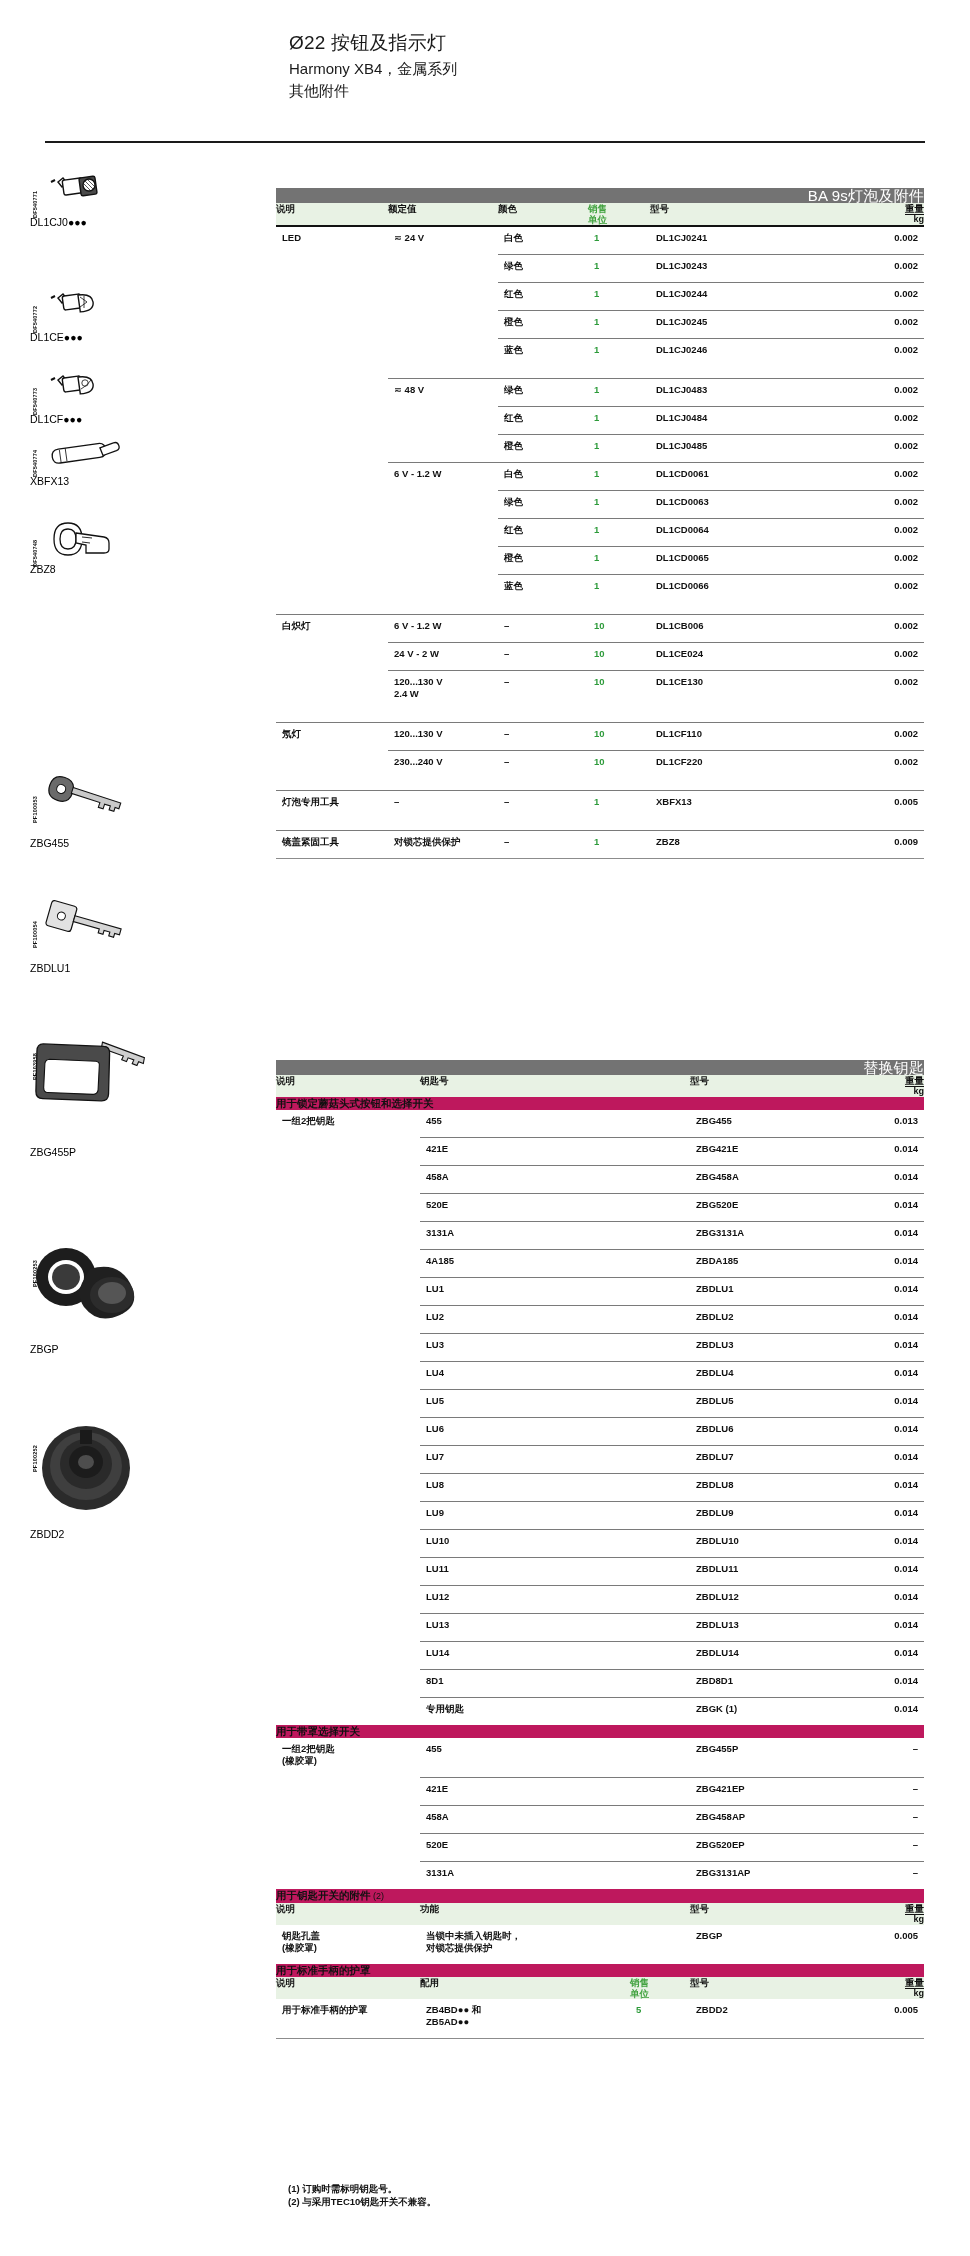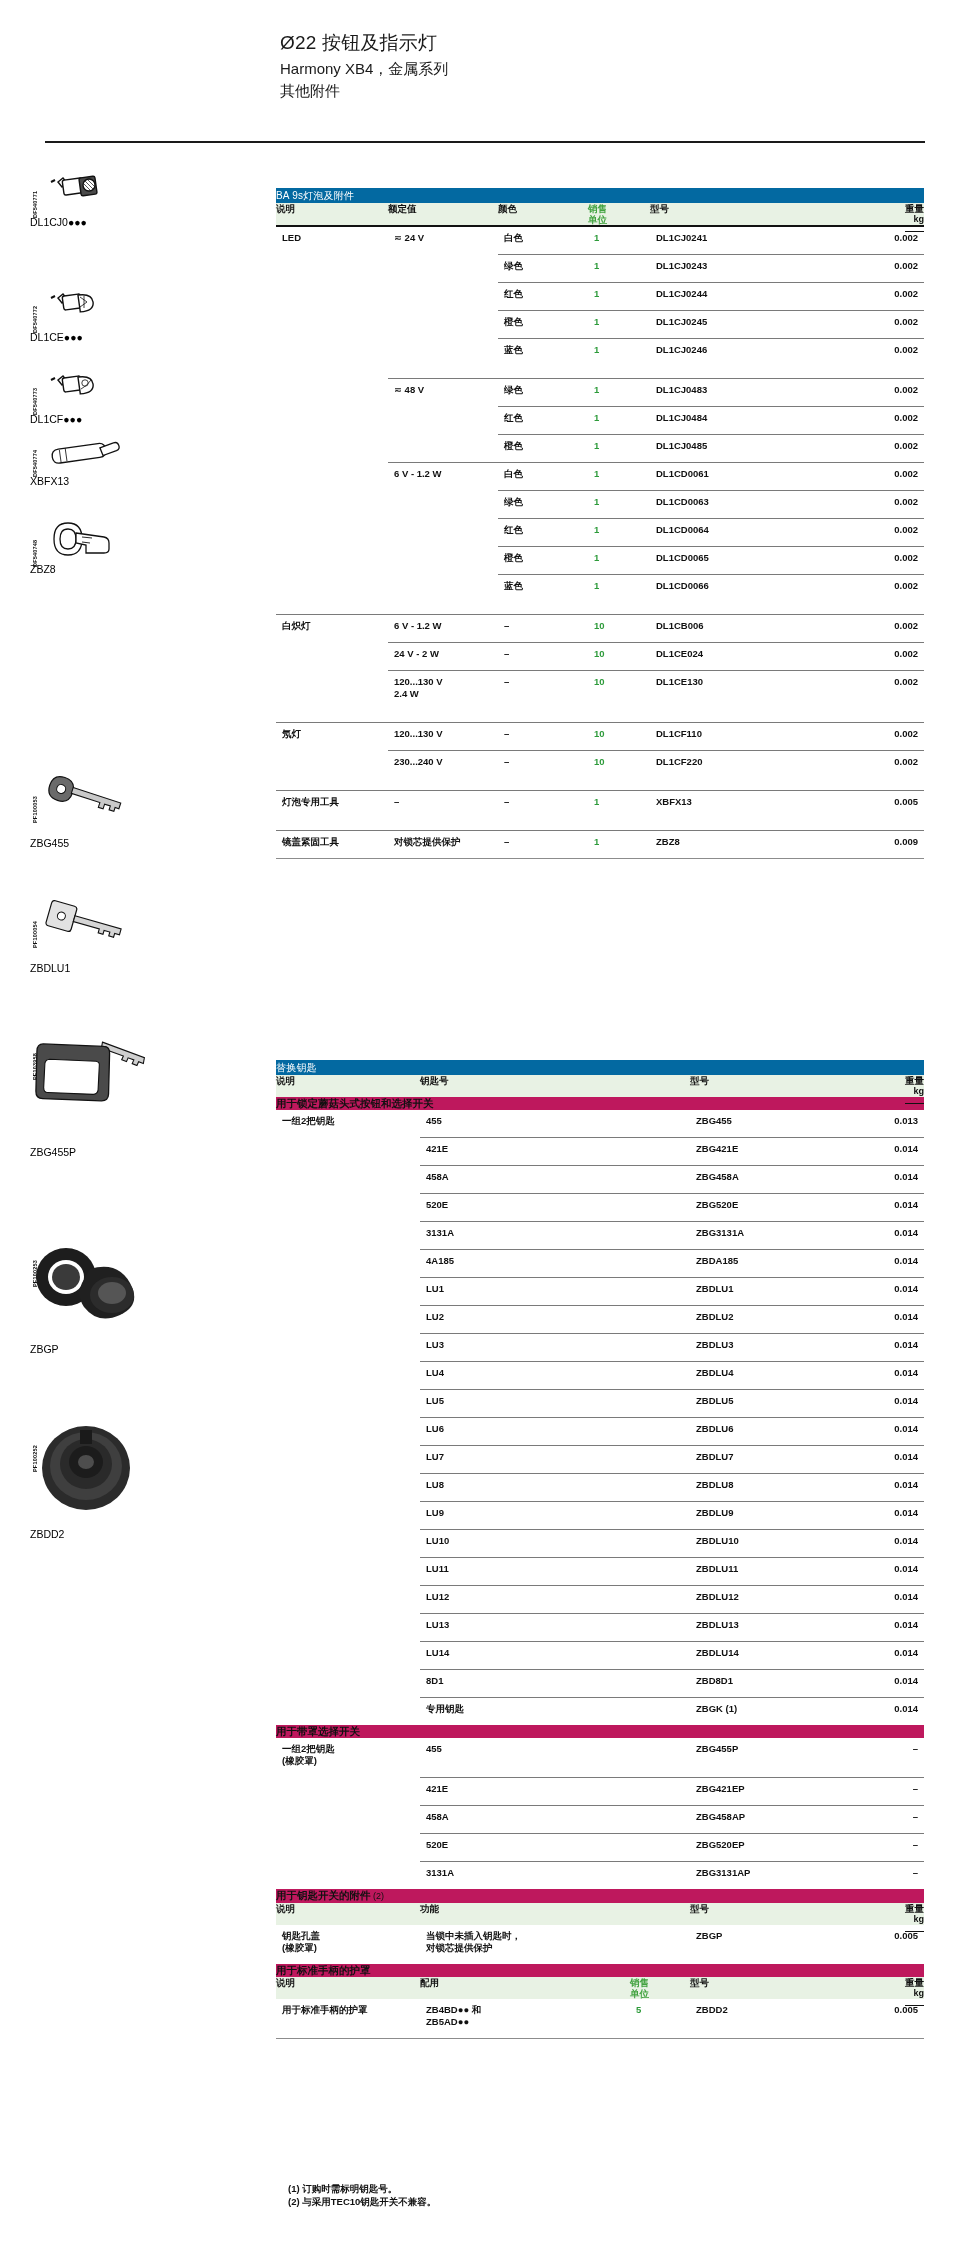--- a/index.html
+++ b/index.html
@@ -8,21 +8,21 @@
     width: 970px;
     height: 2256px;
     background: #ffffff;
     font-family: "Liberation Sans", "DejaVu Sans", sans-serif;
     color: #000000;
     position: relative;
     overflow: hidden;
   }
 
   
-  .page-header { position:absolute; left:280px; top:30px; width:600px; }
+  .page-header { position:absolute; left:289px; top:30px; width:600px; }
   .page-header .h1 {
     font-size: 19px; font-weight: 400; letter-spacing:.2px; line-height: 26px;
     color:#1a1a1a;
   }
   .page-header .h2 {
     font-size: 15px; font-weight: 400; line-height: 22px; color:#1a1a1a; margin-top:2px;
   }
   .page-header .h3 {
     font-size: 15px; font-weight: 400; line-height: 22px; color:#1a1a1a;
   }
@@ -48,34 +48,35 @@
 
   
   .art svg { display:block; }
 
   
   .tbl { position:absolute; left:276px; width:648px; }
   table.t { width:100%; border-collapse:collapse; table-layout:fixed; }
   table.t td, table.t th { padding:0; vertical-align:top; }
 
   .band {
-    background:#0369a1; color:#ffffff;
-    font-size:10px; font-weight:400; line-height:15px;
+    background:#737373; color:#ffffff;
+    font-size:15px; font-weight:400; line-height:15px;
     padding:3px 6px 4px 6px;
     letter-spacing:.2px;
+    text-align:right;
   }
   .colhead td {
     background:#E8F2E4;
     font-size:9.5px; font-weight:bold; color:#111;
     padding:4px 6px 4px 6px; line-height:11px;
   }
   .colhead td.su { color:#41A23F; }
   .colhead .kg { display:block; font-weight:bold; font-size:9px; }
   .colhead td.r { text-align:right; }
-  .colhead td.r .und { border-bottom:1px solid #111; padding-bottom:17px; }
+  .colhead td.r .und { border-bottom:1px solid #111; padding-bottom:0px; }
 
   .subband td {
     background:#be185d; font-size:10.5px; font-weight:bold; color:#111;
     padding:3px 6px 3px 6px; line-height:13px;
   }
   .subband .note { font-weight:normal; font-size:9px; }
 
   tr.row td {
     font-size:9.5px; font-weight:bold; color:#111;
     padding:5px 6px 10px 6px; line-height:12px;

